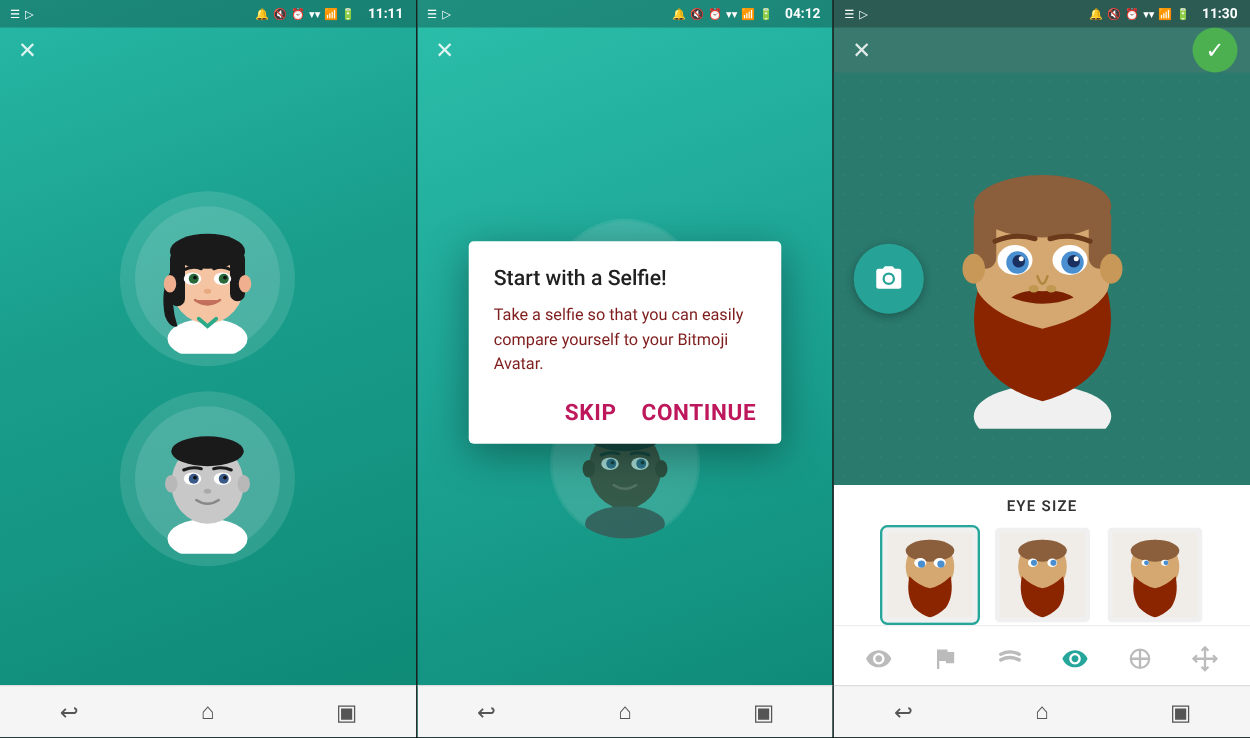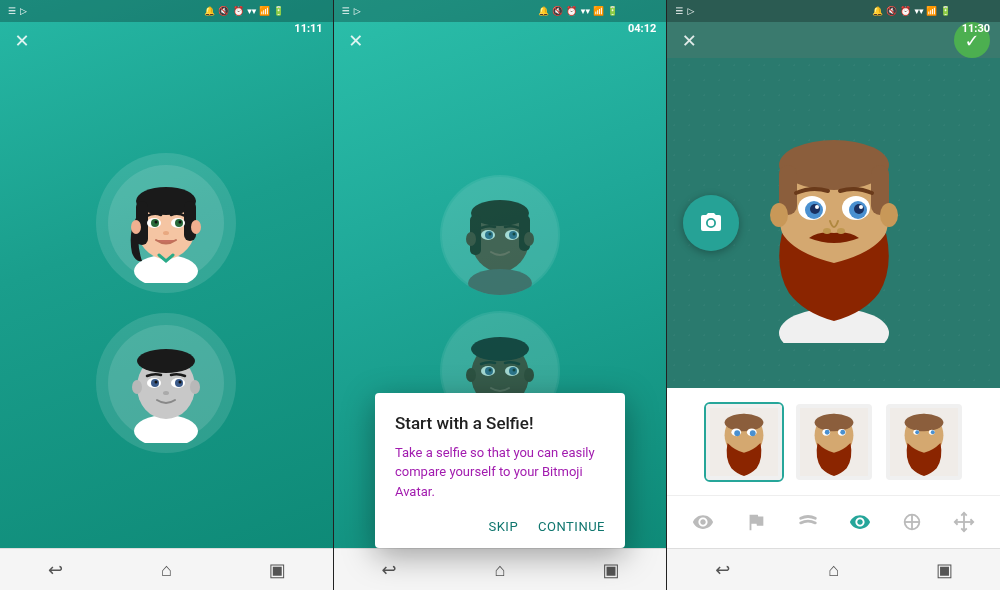--- a/index.html
+++ b/index.html
@@ -52,21 +52,20 @@
       align-items: center;
       font-size: 9px;
     }
     .status-bar .time {
       font-size: 11px;
       font-weight: bold;
       position: absolute;
       right: 10px;
       top: 50%;
       transform: translateY(-50%);
-      margin-top: 17px;
     }
     .status-bar .right-icons {
       display: flex;
       gap: 3px;
       align-items: center;
       font-size: 9px;
       margin-left: auto;
       margin-right: 40px;
     }
 
@@ -186,21 +185,21 @@
     }
 
     
     .dialog-overlay {
       position: absolute;
       top: 0;
       left: 0;
       right: 0;
       bottom: 42px;
       display: flex;
-      align-items: flex-end;
+      align-items: center;
       justify-content: center;
       z-index: 20;
     }
 
     .dialog-box {
       background: #fff;
       border-radius: 4px;
       padding: 20px 20px 14px;
       width: 250px;
       box-shadow: 0 8px 32px rgba(0,0,0,0.35);
@@ -208,35 +207,35 @@
 
     .dialog-title {
       font-size: 17px;
       font-weight: 500;
       color: #212121;
       margin-bottom: 10px;
     }
 
     .dialog-body {
       font-size: 13px;
-      color: #a21caf;
+      color: #7f1d1d;
       line-height: 1.5;
       margin-bottom: 18px;
     }
 
     .dialog-actions {
       display: flex;
       justify-content: flex-end;
       gap: 20px;
     }
 
     .dialog-btn {
-      font-size: 13px;
-      font-weight: 400;
-      color: #0f766e;
+      font-size: 18px;
+      font-weight: 700;
+      color: #be185d;
       letter-spacing: 0.5px;
       cursor: pointer;
       text-transform: uppercase;
     }
 
     
     .screen-3 {
       background: #3a7a6e;
       position: relative;
     }
@@ -625,20 +624,21 @@
         <path d="M62 90 Q78 83 94 88" stroke="#6a3a1a" stroke-width="4" fill="none" stroke-linecap="round"></path>
         <path d="M106 88 Q122 83 138 90" stroke="#6a3a1a" stroke-width="4" fill="none" stroke-linecap="round"></path>
 
         <path d="M96 118 Q100 130 104 118" stroke="#b08840" stroke-width="2" fill="none" stroke-linecap="round"></path>
         <ellipse cx="93" cy="128" rx="4" ry="3" fill="#c09850"></ellipse>
         <ellipse cx="107" cy="128" rx="4" ry="3" fill="#c09850"></ellipse>
       </svg>
     </div>
 
     <div class="bottom-panel">
+      <div class="section-title">EYE SIZE</div>
 
       <div class="options-row">
 
         <div class="option-item selected">
           <div class="option-avatar">
             <svg viewBox="0 0 70 70" width="68" height="68">
               <rect width="70" height="70" fill="#f0ece8"></rect>
 
               <ellipse cx="35" cy="28" rx="20" ry="22" fill="#d4a870"></ellipse>
               <path d="M18 36 Q15 52 22 62 Q28 68 35 70 Q42 68 48 62 Q55 52 52 36 Q44 44 35 46 Q26 44 18 36Z" fill="#8B2500"></path>

